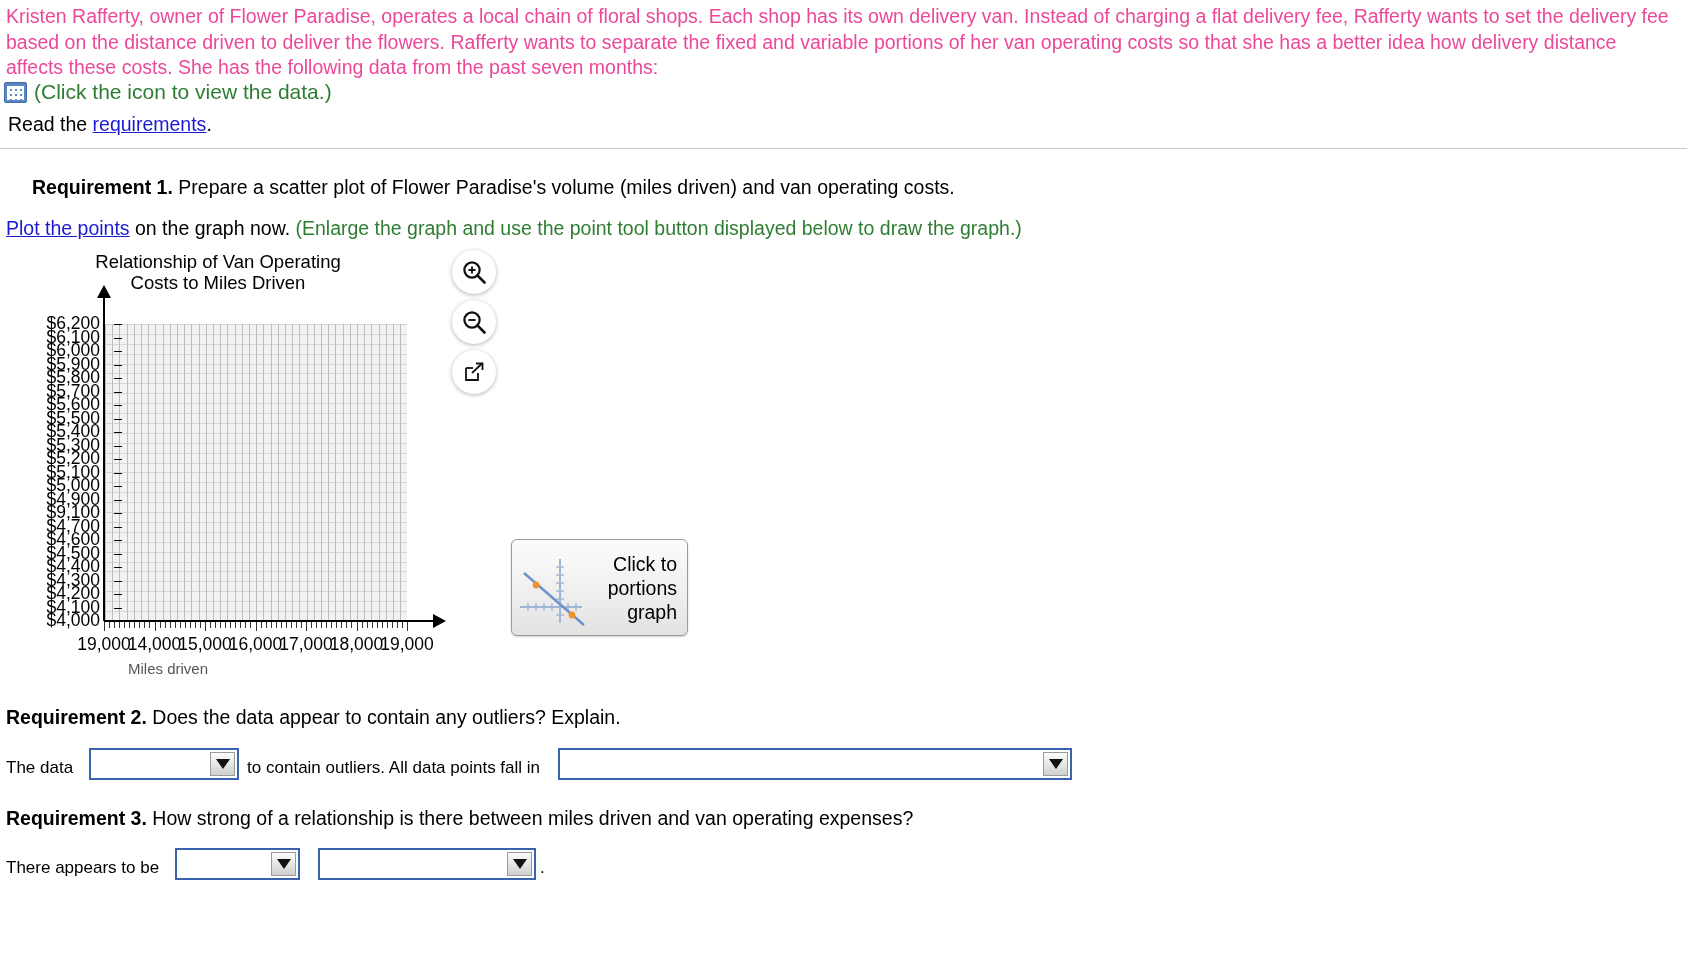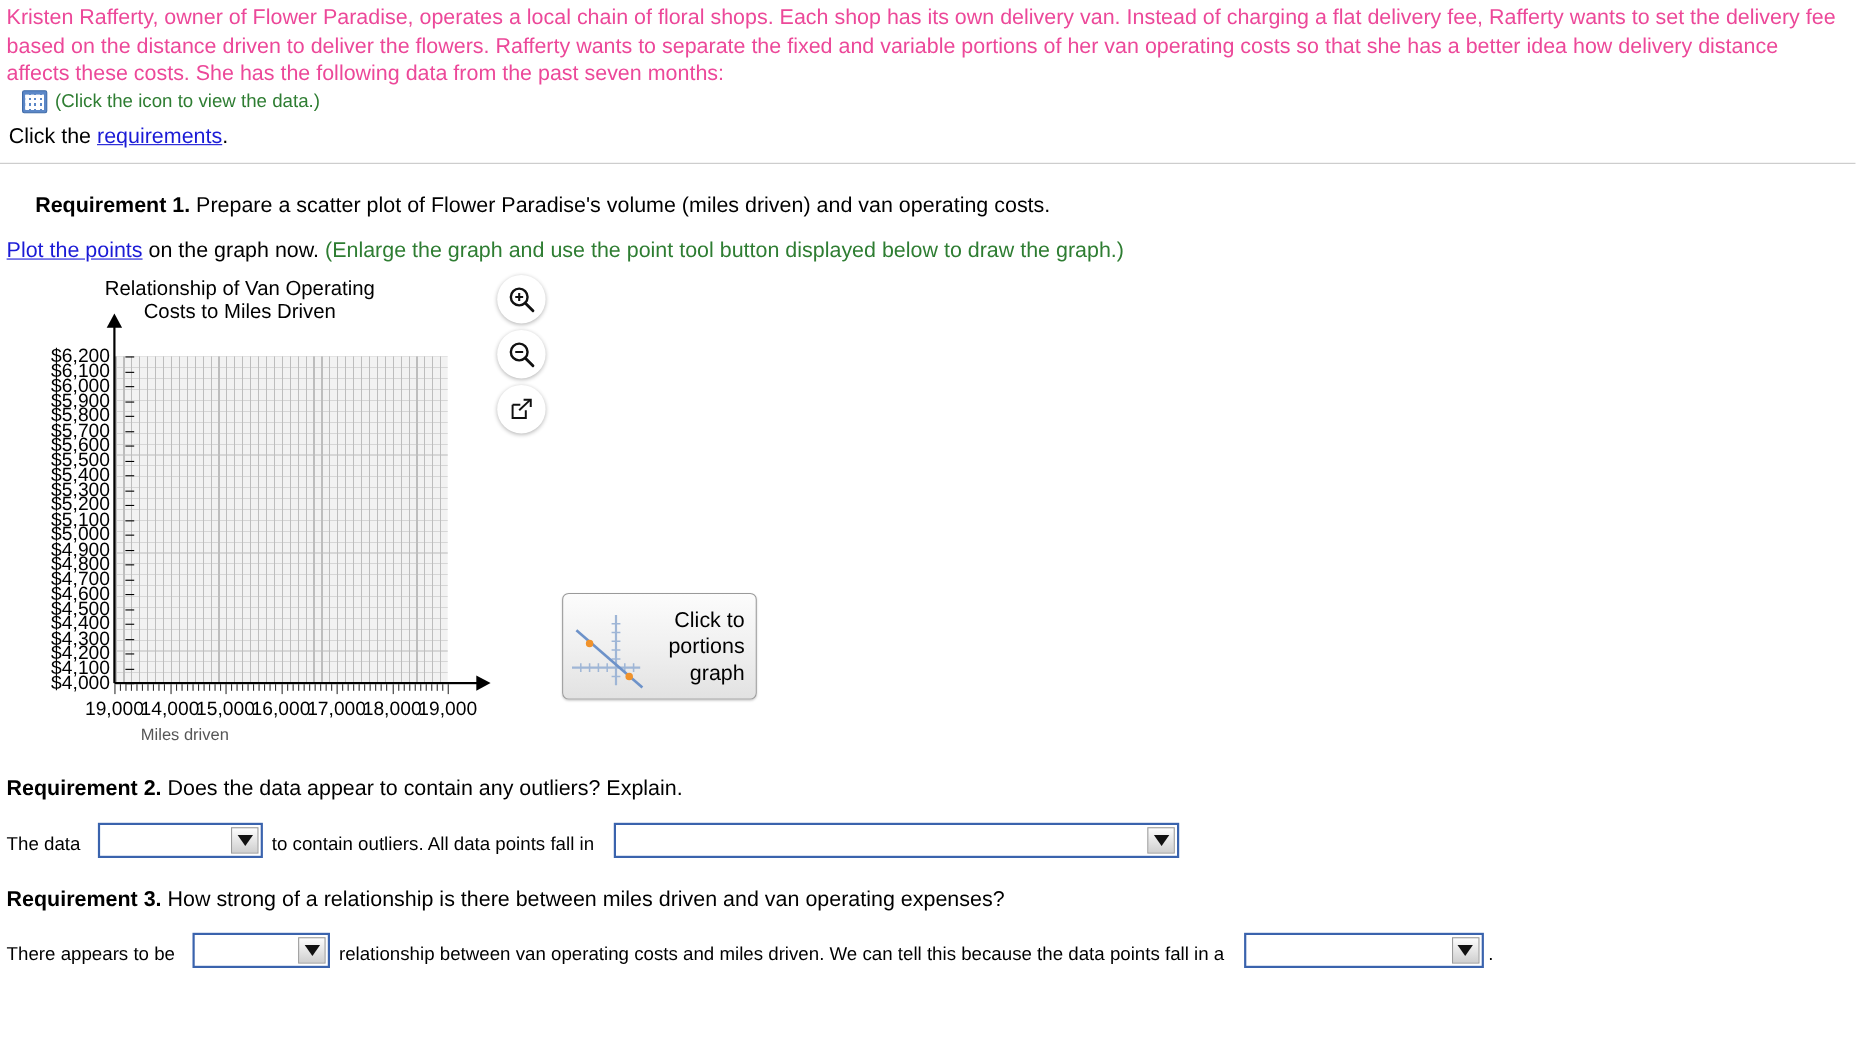--- a/index.html
+++ b/index.html
@@ -12,23 +12,23 @@
     overflow: hidden;
   }
   .page { position: relative; width: 1687px; height: 967px; }
 
   
   .intro {
     position: absolute; left: 6px; top: 4px; width: 1672px;
     font-size: 19.5px; line-height: 25.5px; color: #ec4899;
   }
   .data-line {
-    position: absolute; left: 20px; top: 80px;
+    position: absolute; left: 4px; top: 80px;
     display: flex; align-items: center; gap: 7px;
-    font-size: 17px; line-height: 24px; justify-content: flex-end;
+    font-size: 21px; line-height: 24px; justify-content: flex-end;
   }
   .grid-icon {
     width: 23px; height: 21px; flex: 0 0 auto;
     background: #5b87c7;
     border: 1px solid #3f6ba8;
     border-radius: 2px;
     position: relative;
     display: inline-block;
   }
   .grid-icon .gi-inner {
@@ -183,21 +183,21 @@
   <div class="intro">Kristen Rafferty, owner of Flower Paradise, operates a local chain of floral shops. Each shop has its own delivery van. Instead of charging a flat delivery fee, Rafferty wants to set the delivery fee based on the distance driven to deliver the flowers. Rafferty wants to separate the fixed and variable portions of her van operating costs so that she has a better idea how delivery distance affects these costs. She has the following data from the past seven months:</div>
 
   <div class="data-line">
     <span class="grid-icon">
         <span class="gi-inner"></span>
       </span>
     <span class="greenlink">(Click the icon to view the data.)</span>
   </div>
 
   <div class="read-line">
-    <span>Click the </span><span class="bluelink">requirements</span><span>.</span>
+    <span>Read the </span><span class="bluelink">requirements</span><span>.</span>
   </div>
 
   <div class="divider"></div>
 
   <div class="req-head" id="req1-head">
     <b>Requirement 1.</b><span> Prepare a scatter plot of Flower Paradise's volume (miles driven) and van operating costs.</span>
   </div>
 
   <div class="plot-line">
     <span class="bluelink">Plot the points</span><span> on the graph now. </span><span class="greenlink">(Enlarge the graph and use the point tool button displayed below to draw the graph.)</span>
@@ -235,21 +235,21 @@
         <div class="ytick-label" style="top: 114.5px;">$5,300</div>
         <div class="ytick-mark" style="top: 121.5px;"></div>
         <div class="ytick-label" style="top: 128px;">$5,200</div>
         <div class="ytick-mark" style="top: 135px;"></div>
         <div class="ytick-label" style="top: 141.5px;">$5,100</div>
         <div class="ytick-mark" style="top: 148.5px;"></div>
         <div class="ytick-label" style="top: 155px;">$5,000</div>
         <div class="ytick-mark" style="top: 162px;"></div>
         <div class="ytick-label" style="top: 168.5px;">$4,900</div>
         <div class="ytick-mark" style="top: 175.5px;"></div>
-        <div class="ytick-label" style="top: 182px;">$4,800</div>
+        <div class="ytick-label" style="top: 182px;">$9,100</div>
         <div class="ytick-mark" style="top: 189px;"></div>
         <div class="ytick-label" style="top: 195.5px;">$4,700</div>
         <div class="ytick-mark" style="top: 202.5px;"></div>
         <div class="ytick-label" style="top: 209px;">$4,600</div>
         <div class="ytick-mark" style="top: 216px;"></div>
         <div class="ytick-label" style="top: 222.5px;">$4,500</div>
         <div class="ytick-mark" style="top: 229.5px;"></div>
         <div class="ytick-label" style="top: 236px;">$4,400</div>
         <div class="ytick-mark" style="top: 243px;"></div>
         <div class="ytick-label" style="top: 249.5px;">$4,300</div>
@@ -418,21 +418,20 @@
   </div>
 
   <div class="form-row" id="row3">
     <span class="txt" style="padding-left:0">There appears to be</span>
     <span class="sel" style="width:125px; margin:0 8px;">
       <span class="txt" style="display:inline-block;line-height:28px;"></span>
       <span class="arrow-box">
           <span class="caret"></span>
         </span>
     </span>
-    <span class="txt" style="padding-left:0">relationship between van operating costs and miles driven. We can tell this because the data points fall in a</span>
     <span class="sel" style="width:218px; margin-left:10px;">
       <span class="txt" style="display:inline-block;line-height:28px;"></span>
       <span class="arrow-box">
           <span class="caret"></span>
         </span>
     </span>
     <span class="period">.</span>
   </div>
 
 </div>

